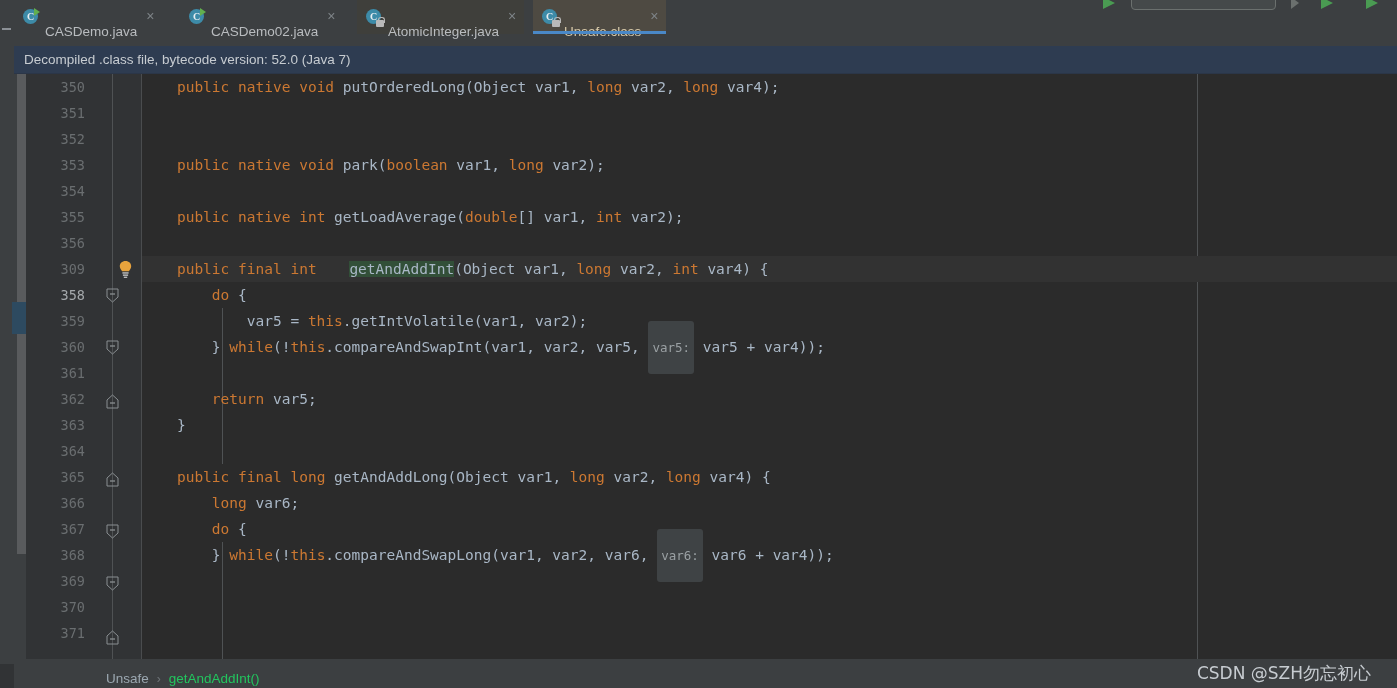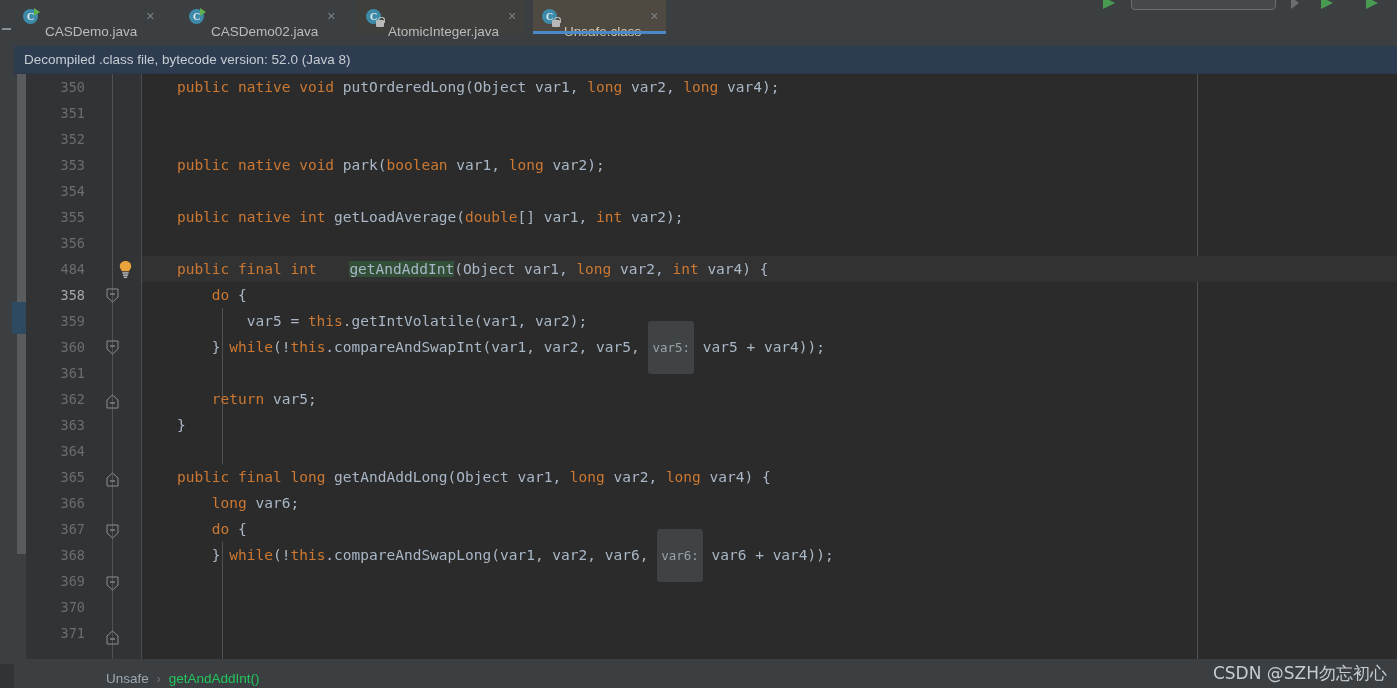--- a/index.html
+++ b/index.html
@@ -185,21 +185,21 @@
     background: #3c3f41; display: flex; align-items: center;
   }
   .statusbar .pad { width: 14px; height: 29px; background: #313335; }
   .crumbs {
     display: flex; align-items: center; gap: 8px;
     padding-left: 92px; font-size: 13.5px; color: #9ba7b0;
   }
   .crumbs .sep { color: #6f7478; font-size: 12px; }
   .crumbs .c2 { color: #22c55e; }
   .watermark {
-    position: absolute; right: 10px; top: 0; height: 29px;
+    position: absolute; right: 26px; top: 0; height: 29px;
     display: flex; align-items: center;
     font-size: 17px; color: #c7ccd1;
     font-family: "DejaVu Sans", sans-serif;
   }
 </style>
 </head>
 <body>
 
 <div id="app">
 
@@ -244,21 +244,21 @@
   <div class="tab active" style="left:533px;">
     <span class="ficon">
       <span class="disc">C</span>
         <span class="lock"></span>
     </span>
     <span class="lbl">Unsafe.class</span>
     <span class="x">×</span>
   </div>
 
   <div class="banner">
-    <span>Decompiled .class file, bytecode version: 52.0 (Java 8)</span>
+    <span>Decompiled .class file, bytecode version: 52.0 (Java 7)</span>
   </div>
   <div class="banner-stripe"></div>
 
   <div class="editor">
 
     <div class="leftbar">
       <div class="thumb"></div>
       <div class="bluemark"></div>
     </div>
 
@@ -279,21 +279,21 @@
           <div class="row">
             <span class="lnum">354</span>
           </div>
           <div class="row">
             <span class="lnum">355</span>
           </div>
           <div class="row">
             <span class="lnum">356</span>
           </div>
           <div class="row">
-            <span class="lnum">484</span>
+            <span class="lnum">309</span>
           </div>
           <div class="row cur">
             <span class="lnum">358</span>
           </div>
           <div class="row">
             <span class="lnum">359</span>
           </div>
           <div class="row">
             <span class="lnum">360</span>
           </div>

